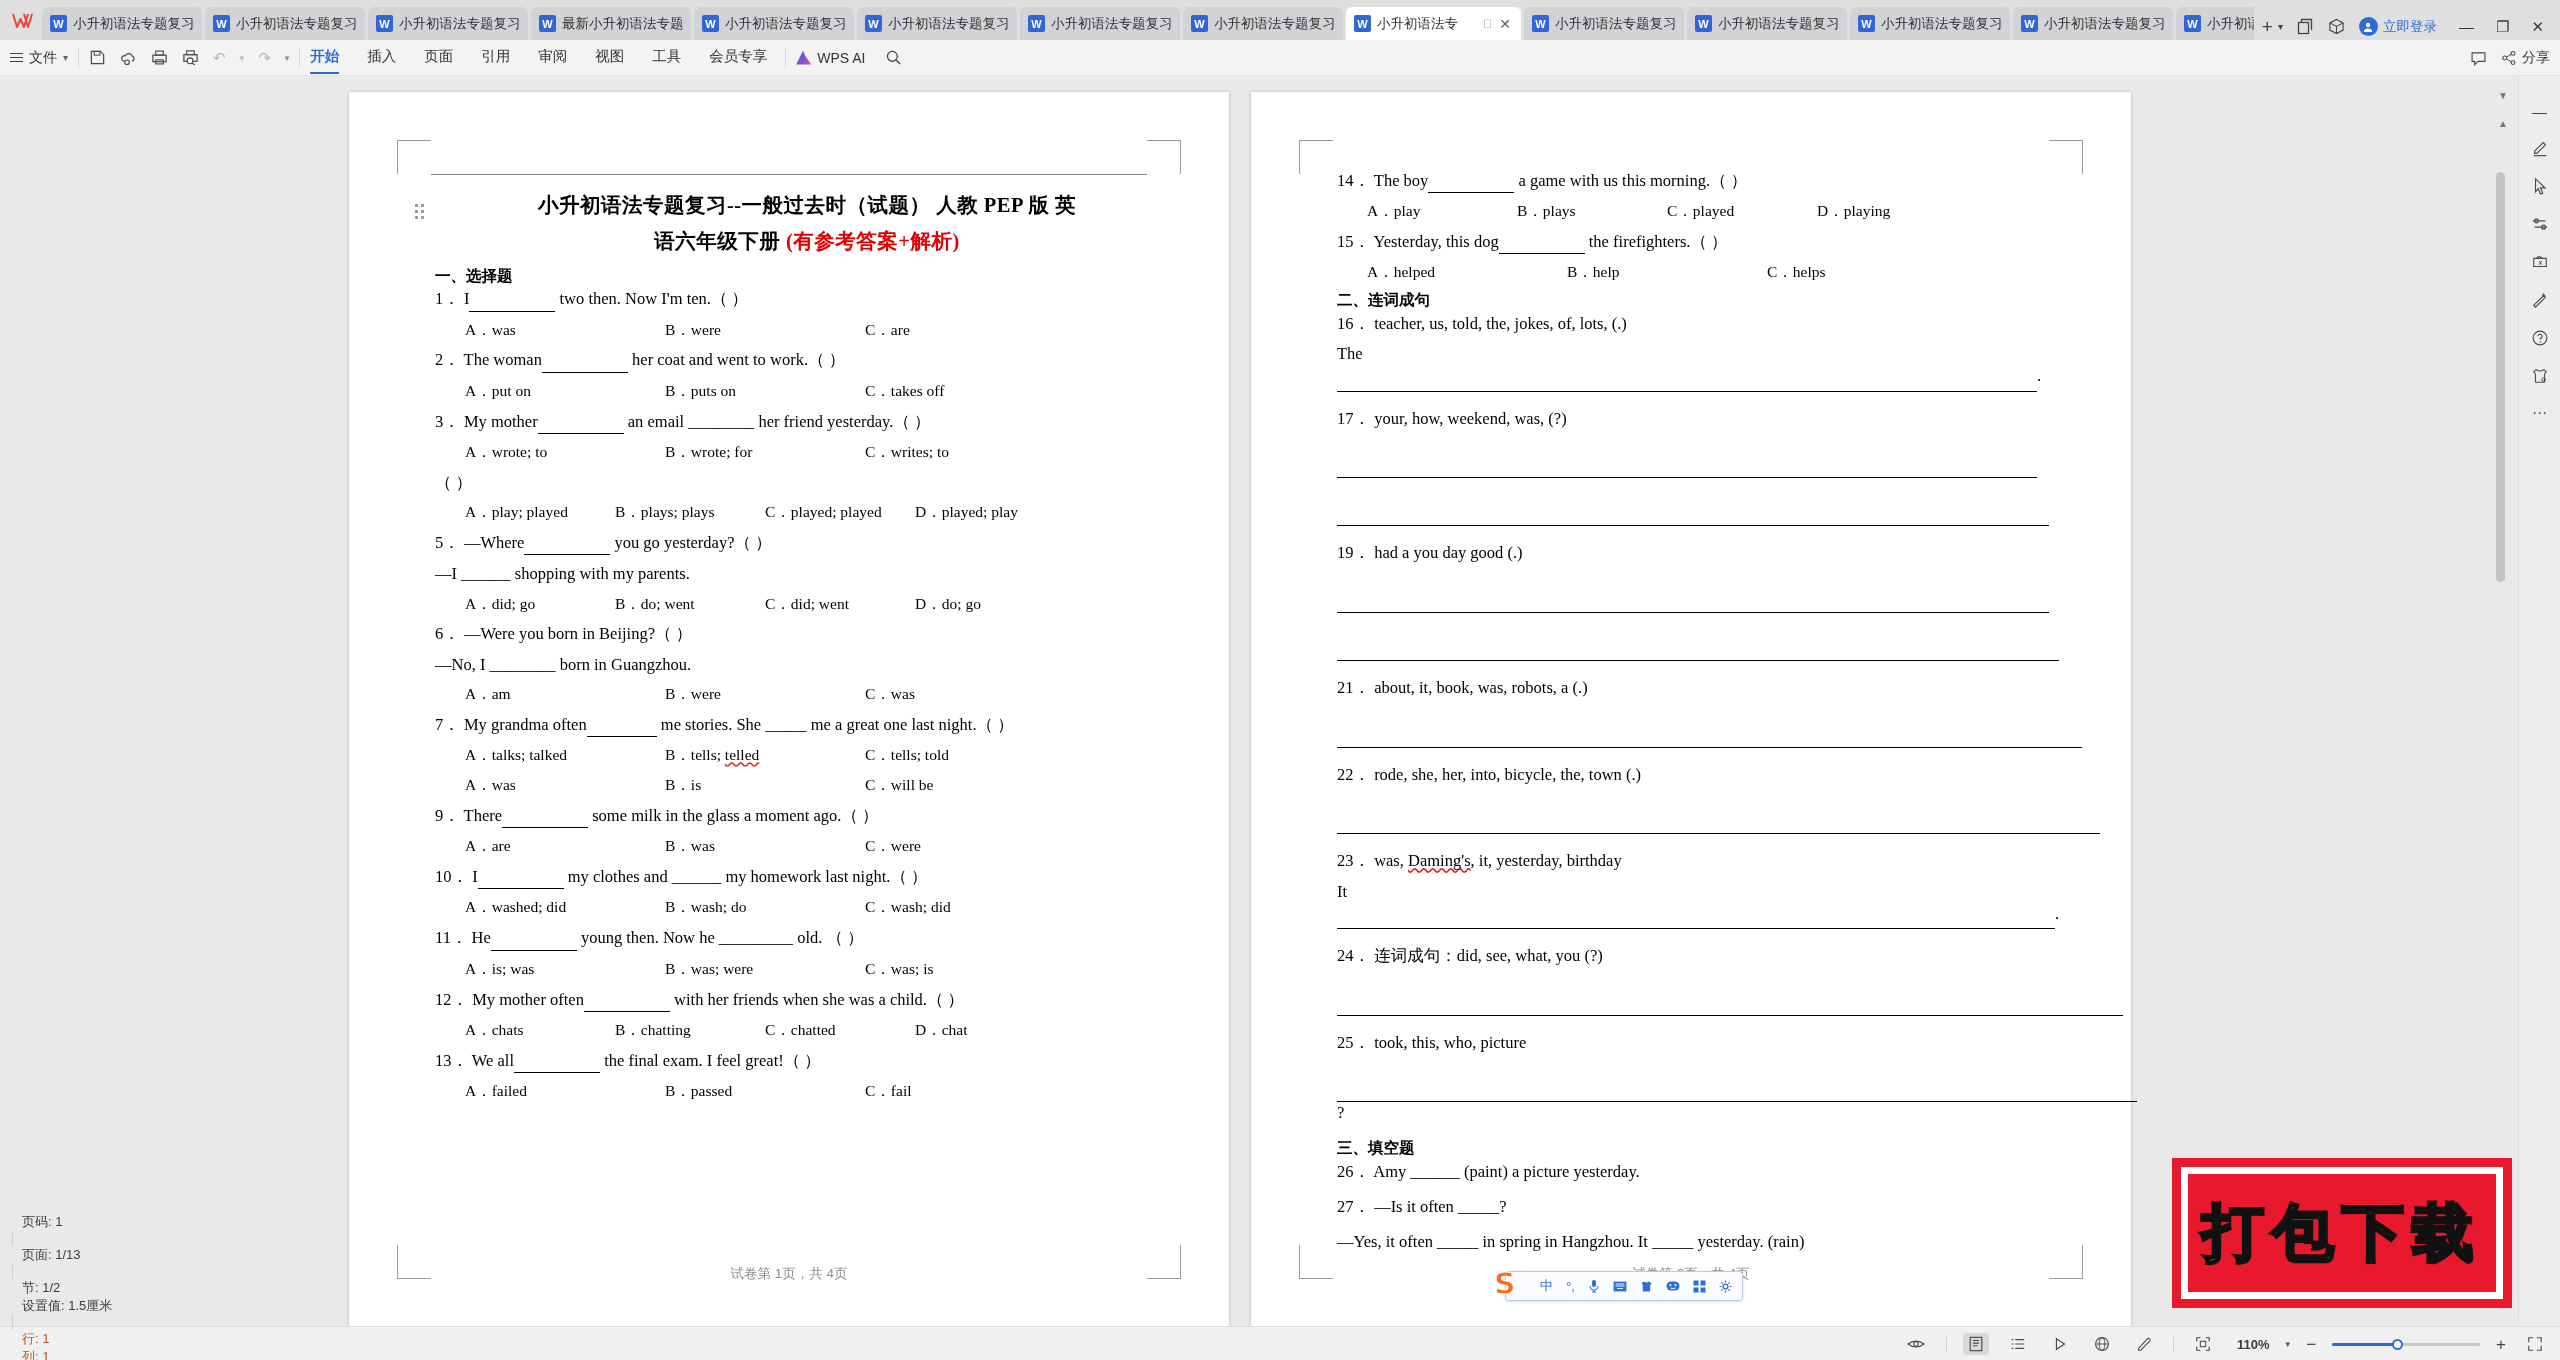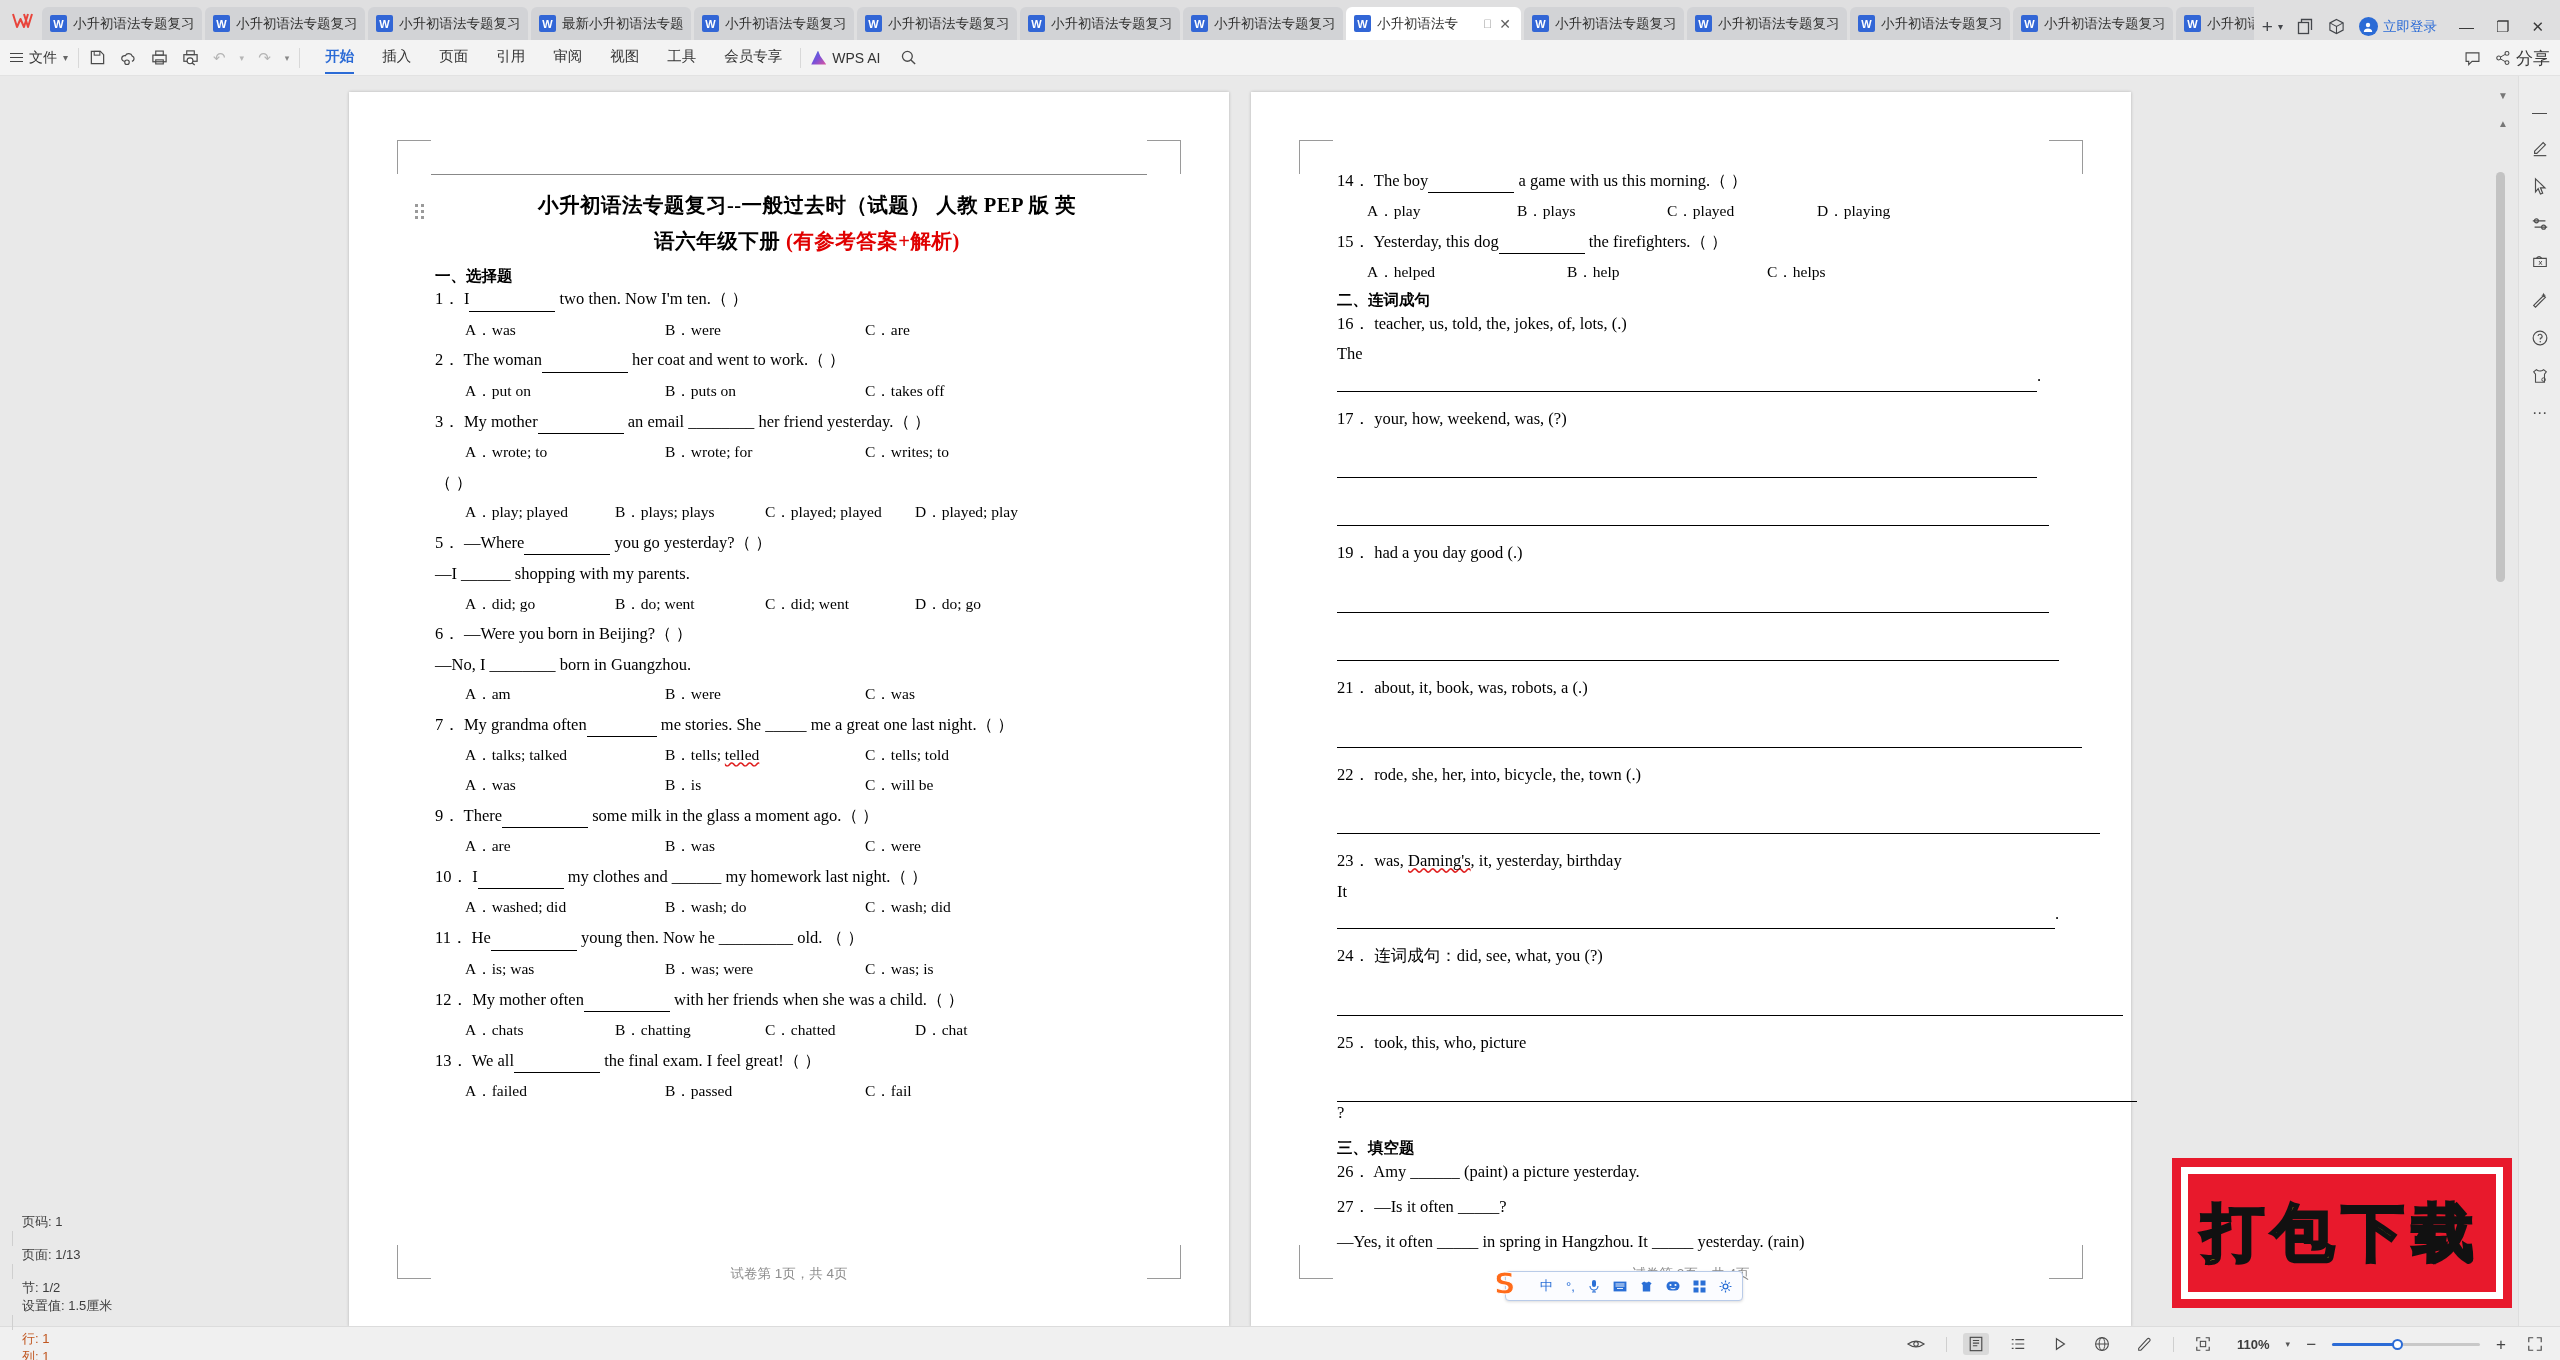--- a/index.html
+++ b/index.html
@@ -62,36 +62,36 @@
     height: 36px; background: #f3f3f3;
     display: flex; align-items: center; padding: 0 10px;
     border-bottom: 1px solid #e2e2e2;
     position: relative;
   }
   .file-menu { display: flex; align-items: center; gap: 6px; font-size: 14px; color: #333; }
   .hamburger { display:inline-flex; flex-direction: column; gap:2.5px; }
   .hamburger i { display:block; width:13px; height:1.5px; background:#444; }
   .vsep { width: 1px; height: 20px; background: #d8d8d8; margin: 0 10px; }
   .qicons { display: flex; align-items: center; gap: 14px; color: #4a4a4a; font-size: 15px; }
-  .ribbon-tabs { display: flex; align-items: center; gap: 28px; margin-left: 15px; }
+  .ribbon-tabs { display: flex; align-items: center; gap: 28px; margin-left: 0; }
   .rtab { font-size: 14.5px; color: #333; padding-bottom: 2px; position: relative; }
   .rtab.active { color: #2b6bd6; font-weight: 600; }
   .rtab.active::after {
     content:''; position:absolute; left:0; right:0; bottom:-6px;
     height: 2px; background: #2b6bd6;
   }
   .wpsai { display: flex; align-items: center; gap: 6px; font-size: 14px; color: #333; }
   .ai-glyph {
     width: 15px; height: 14px;
     background: linear-gradient(135deg,#3f6fe0 0%,#7b4fd8 50%,#e0559b 100%);
     clip-path: polygon(0% 100%, 45% 0%, 60% 40%, 100% 100%);
   }
   .ribbon-right {
     position: absolute; right: 10px; top: 0; height: 36px;
-    display: flex; align-items: center; gap: 14px; font-size: 17px; color: #444;
+    display: flex; align-items: center; gap: 14px; font-size: 14px; color: #444;
   }
   .share-btn { display:flex; align-items:center; gap:5px; color:#3a3a3a; }
 
   
   .workspace {
     position: relative;
     height: calc(1360px - 40px - 36px - 34px);
     background: #e9e9e9;
     display: flex;
     overflow: hidden;

